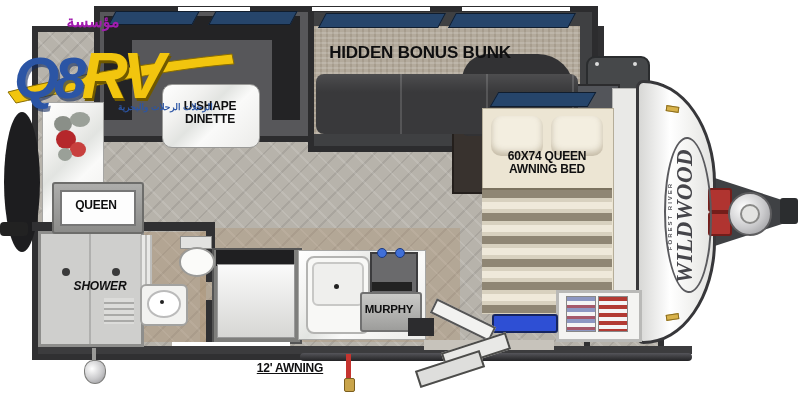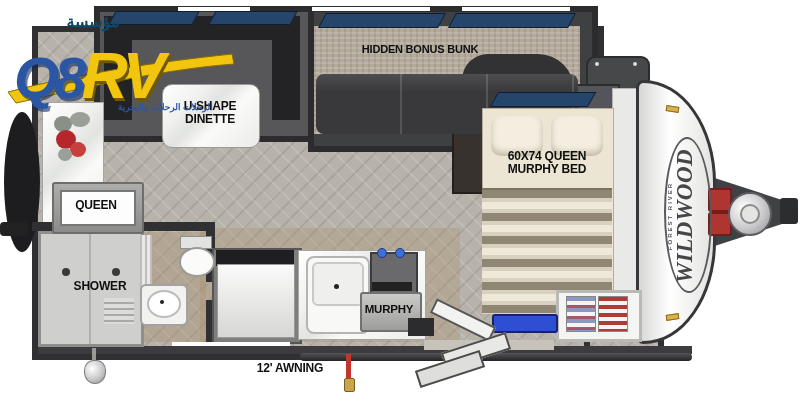--- a/index.html
+++ b/index.html
@@ -57,40 +57,40 @@
 
   <div class="abs trim" style="left:178px;top:7px;width:72px;height:4px;"></div>
   <div class="abs trim" style="left:312px;top:7px;width:118px;height:4px;"></div>
   <div class="abs trim" style="left:462px;top:7px;width:108px;height:4px;"></div>
 
   <div class="abs" style="left:586px;top:56px;width:60px;height:34px;background:#46484a;border:2px solid #2a2c2e;border-radius:9px 9px 2px 2px;z-index:4;"></div>
   <div class="abs" style="left:595px;top:62px;width:4px;height:4px;background:#dcdcdc;border-radius:50%;z-index:5;"></div>
   <div class="abs" style="left:633px;top:62px;width:4px;height:4px;background:#dcdcdc;border-radius:50%;z-index:5;"></div>
 
   <div class="abs bunktex" style="left:314px;top:26px;width:266px;height:108px;border-radius:0 0 34px 0;z-index:5;"></div>
-  <div class="lbl" style="left:320px;top:44px;width:200px;font-size:11px;">HIDDEN BONUS BUNK</div>
+  <div class="lbl" style="left:320px;top:44px;width:200px;font-size:17px;">HIDDEN BONUS BUNK</div>
   <div class="abs" style="left:462px;top:54px;width:112px;height:82px;background:#323234;border-radius:26px 36px 6px 6px;z-index:6;"></div>
   <div class="abs" style="left:316px;top:74px;width:262px;height:60px;background:#39393b;border-radius:8px;z-index:6;
               background-image:linear-gradient(180deg,rgba(255,255,255,.10),transparent 30%),
               repeating-linear-gradient(90deg,transparent 0 84px,rgba(255,255,255,.14) 84px 86px);"></div>
 
   <div class="abs" style="left:104px;top:16px;width:28px;height:104px;background:#232325;z-index:5;"></div>
   <div class="abs" style="left:104px;top:16px;width:196px;height:24px;background:#232325;z-index:5;"></div>
   <div class="abs" style="left:272px;top:16px;width:28px;height:104px;background:#232325;z-index:5;"></div>
   <div class="abs marble" style="left:162px;top:84px;width:96px;height:62px;border:1px solid #9a9a98;border-radius:10px;z-index:11;"></div>
   <div class="lbl" style="left:170px;top:100px;width:80px;z-index:12;">U-SHAPE DINETTE</div>
 
   <div class="abs" style="left:452px;top:84px;width:30px;height:106px;background:#38322e;border:2px solid #241f1c;z-index:5;"></div>
   <div class="abs" style="left:480px;top:84px;width:136px;height:26px;background:#53555a;border:2px solid #2c2c2e;z-index:5;"></div>
   <div class="abs" style="left:494px;top:92px;width:96px;height:13px;background:#26456b;border:1px solid #101d2e;transform:skewX(-30deg);z-index:6;"></div>
   <div class="abs" style="left:612px;top:88px;width:34px;height:222px;background:#e9e9e7;border:1px solid #b5b5b3;z-index:5;"></div>
   <div class="abs" style="left:482px;top:108px;width:130px;height:204px;background:#ece5d3;border:1px solid #b5ad99;z-index:6;"></div>
   <div class="abs" style="left:491px;top:116px;width:52px;height:40px;background:#f3eee0;border-radius:10px;box-shadow:inset 0 -4px 6px rgba(140,125,95,.45);z-index:7;"></div>
   <div class="abs" style="left:551px;top:116px;width:52px;height:40px;background:#f3eee0;border-radius:10px;box-shadow:inset 0 -4px 6px rgba(140,125,95,.45);z-index:7;"></div>
-  <div class="lbl" style="left:487px;top:150px;width:120px;">60X74 QUEEN MURPHY BED</div>
+  <div class="lbl" style="left:487px;top:150px;width:120px;">60X74 QUEEN AWNING BED</div>
   <div class="abs blanket" style="left:482px;top:188px;width:130px;height:124px;border-top:2px solid #7b725f;z-index:7;"></div>
 
   <div class="abs" style="left:556px;top:290px;width:80px;height:46px;background:#f4f4f2;border:3px solid #b9b9b7;z-index:8;"></div>
   <div class="abs linen1" style="left:566px;top:296px;width:28px;height:34px;border:1px solid #888;z-index:9;"></div>
   <div class="abs linen2" style="left:598px;top:296px;width:28px;height:34px;border:1px solid #888;z-index:9;"></div>
 
   <div class="abs" style="left:4px;top:112px;width:36px;height:140px;background:#1d1d1f;border-radius:50%;z-index:1;"></div>
   <div class="abs" style="left:0px;top:222px;width:28px;height:14px;background:#222;border-radius:4px;z-index:1;"></div>
   <div class="abs marble" style="left:42px;top:102px;width:60px;height:128px;border:1px solid #a6a6a4;z-index:4;"></div>
   <div class="abs" style="left:52px;top:112px;width:40px;height:52px;z-index:5;">
@@ -105,21 +105,21 @@
   <div class="lbl" style="left:60px;top:199px;width:72px;">QUEEN</div>
 
   <div class="abs wall" style="left:32px;top:222px;width:70px;height:9px;z-index:4;"></div>
   <div class="abs wall" style="left:116px;top:222px;width:99px;height:9px;z-index:4;"></div>
   <div class="abs wall" style="left:206px;top:222px;width:9px;height:60px;z-index:4;"></div>
   <div class="abs wall" style="left:206px;top:300px;width:9px;height:44px;z-index:4;"></div>
   <div class="abs" style="left:38px;top:231px;width:100px;height:110px;background:#cfcfcd;border:3px solid #8e8e8c;z-index:5;
               background-image:linear-gradient(90deg,transparent 48px,rgba(0,0,0,.15) 48px 50px,transparent 50px);"></div>
   <div class="abs" style="left:62px;top:268px;width:8px;height:8px;background:#3a3a3a;border-radius:50%;z-index:6;"></div>
   <div class="abs" style="left:112px;top:268px;width:8px;height:8px;background:#3a3a3a;border-radius:50%;z-index:6;"></div>
-  <div class="lbl" style="left:52px;top:280px;width:96px;">SHOWER</div>
+  <div class="lbl" style="left:52px;top:280px;width:96px;font-style:italic;">SHOWER</div>
   <div class="abs" style="left:140px;top:235px;width:12px;height:78px;z-index:5;
               background:repeating-linear-gradient(90deg,#bdbdbb 0 2px,#e9e9e7 2px 5px);"></div>
   <div class="abs" style="left:180px;top:236px;width:30px;height:11px;background:#e2e2e0;border:1px solid #8e8e8c;z-index:6;"></div>
   <div class="abs" style="left:179px;top:247px;width:32px;height:26px;background:#fbfbf9;border:2px solid #9a9a98;border-radius:50%;z-index:6;"></div>
   <div class="abs" style="left:104px;top:298px;width:30px;height:26px;z-index:6;
               background:repeating-linear-gradient(180deg,#dcdcda 0 4px,#aaaaa8 4px 6px);"></div>
   <div class="abs" style="left:140px;top:284px;width:44px;height:38px;background:#f2f2f0;border:2px solid #a2a2a0;border-radius:6px;z-index:6;"></div>
   <div class="abs" style="left:147px;top:290px;width:30px;height:24px;background:#fff;border:2px solid #bbb;border-radius:50%;z-index:7;"></div>
   <div class="abs" style="left:160px;top:300px;width:4px;height:4px;background:#222;border-radius:50%;z-index:8;"></div>
 
@@ -143,21 +143,21 @@
   <div class="abs" style="left:430px;top:312px;width:62px;height:12px;background:#f2f2f0;border:2px solid #555;transform:rotate(26deg);z-index:9;"></div>
   <div class="abs" style="left:442px;top:342px;width:64px;height:14px;background:#e8e8e6;border:2px solid #4c4c4a;transform:rotate(-18deg);z-index:9;"></div>
   <div class="abs" style="left:416px;top:360px;width:64px;height:14px;background:#dededc;border:2px solid #4c4c4a;transform:rotate(-18deg);z-index:9;"></div>
 
   <div class="abs" style="left:38px;top:346px;width:654px;height:8px;background:#3c3c3e;z-index:3;"></div>
   <div class="abs" style="left:300px;top:353px;width:392px;height:8px;background:linear-gradient(180deg,#55555a,#232325);border-radius:4px;z-index:4;"></div>
   <div class="abs trim" style="left:172px;top:342px;width:118px;height:4px;"></div>
   <div class="abs trim" style="left:488px;top:342px;width:58px;height:4px;"></div>
   <div class="abs" style="left:346px;top:354px;width:5px;height:26px;background:#c5342f;z-index:5;"></div>
   <div class="abs" style="left:344px;top:378px;width:9px;height:12px;background:#c9a44a;border:1px solid #7c5f1e;border-radius:2px;z-index:5;"></div>
-  <div class="lbl" style="left:240px;top:362px;width:100px;">12' AWNING</div>
+  <div class="lbl" style="left:240px;top:362px;width:100px;text-decoration:underline;">12' AWNING</div>
   <div class="abs" style="left:92px;top:348px;width:4px;height:14px;background:#9a9a98;z-index:4;"></div>
   <div class="abs chrome" style="left:84px;top:360px;width:20px;height:22px;border:1px solid #7c7c7a;border-radius:50% 50% 60% 60%;z-index:5;"></div>
 
   <div class="abs" style="left:636px;top:80px;width:74px;height:258px;border:3px solid #37373a;
               background:linear-gradient(90deg,#d7d7d5,#ffffff 42%,#f2f2f0 70%,#e2e2e0);
               border-radius:10px 95px 95px 10px / 10px 135px 135px 10px;z-index:6;"></div>
   <div class="abs" style="left:666px;top:106px;width:11px;height:4px;background:#d8b24a;border:1px solid #8a6d20;transform:rotate(8deg);z-index:8;"></div>
   <div class="abs" style="left:666px;top:314px;width:11px;height:4px;background:#d8b24a;border:1px solid #8a6d20;transform:rotate(-8deg);z-index:8;"></div>
   <div class="wildwood-wrap">
     <div class="wildwood-oval"></div>
@@ -166,21 +166,21 @@
   </div>
   <div class="abs" style="left:700px;top:168px;width:92px;height:88px;background:#3f4144;z-index:5;
               clip-path:polygon(0 6%,100% 40%,100% 60%,0 94%);"></div>
   <div class="abs" style="left:708px;top:188px;width:20px;height:20px;background:#b03430;border:2px solid #741d1a;border-radius:3px;z-index:7;"></div>
   <div class="abs" style="left:708px;top:212px;width:20px;height:20px;background:#b03430;border:2px solid #741d1a;border-radius:3px;z-index:7;"></div>
   <div class="abs chrome" style="left:728px;top:192px;width:40px;height:40px;border:2px solid #5e5e60;border-radius:50%;z-index:7;"></div>
   <div class="abs" style="left:740px;top:204px;width:16px;height:16px;background:#e4e4e2;border:2px solid #8a8a88;border-radius:50%;z-index:8;"></div>
   <div class="abs" style="left:780px;top:198px;width:18px;height:26px;background:#2b2d2f;border-radius:3px;z-index:6;"></div>
 
   <div class="abs" style="left:6px;top:6px;width:236px;height:122px;z-index:40;">
-    <div class="abs" style="left:42px;top:6px;width:90px;text-align:center;font-size:16px;font-weight:bold;color:#0c4a6e;">مؤسسة</div>
+    <div class="abs" style="left:42px;top:6px;width:90px;text-align:center;font-size:16px;font-weight:bold;color:#a21caf;">مؤسسة</div>
     <svg class="abs" style="left:0;top:0;" width="236" height="122" viewBox="0 0 236 122">
       <path d="M2,86 C70,68 150,56 226,48 L228,58 C150,64 70,84 10,97 Z" fill="#f2c50e" stroke="#8a6d00" stroke-width="1"></path>
     </svg>
     <div class="abs" style="left:8px;top:38px;width:228px;">
       <span class="q8rv-letter" style="font-size:58px;color:#2b55a5;text-shadow:2px 3px 0 rgba(17,40,92,.6);">Q8</span><span class="q8rv-letter" style="font-size:64px;color:#f2c50e;text-shadow:2px 3px 0 #6f5800,1px 1px 0 #8a6d00;">RV</span>
     </div>
     <div class="abs" style="left:112px;top:96px;width:122px;font-size:9px;font-weight:bold;color:#2b55a5;direction:rtl;text-align:left;white-space:nowrap;">الرحلات الرحلات والبحرية</div>
   </div>
 
 </div>

